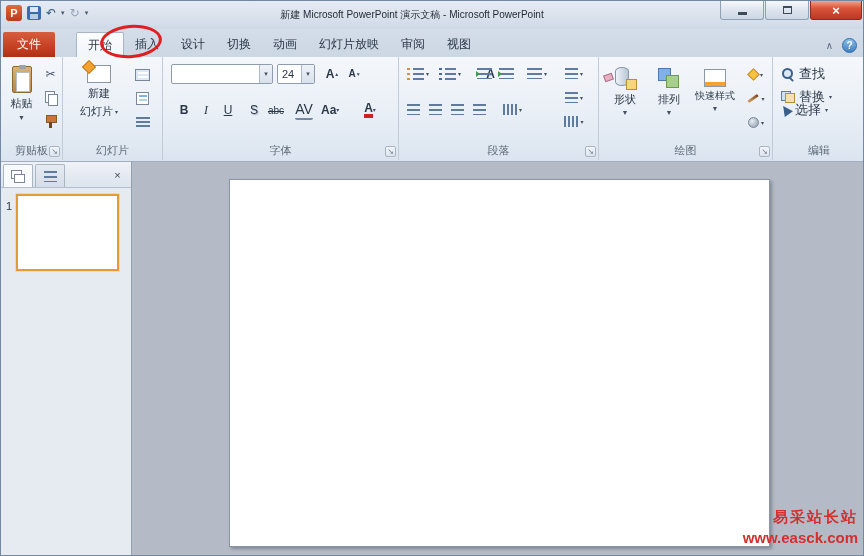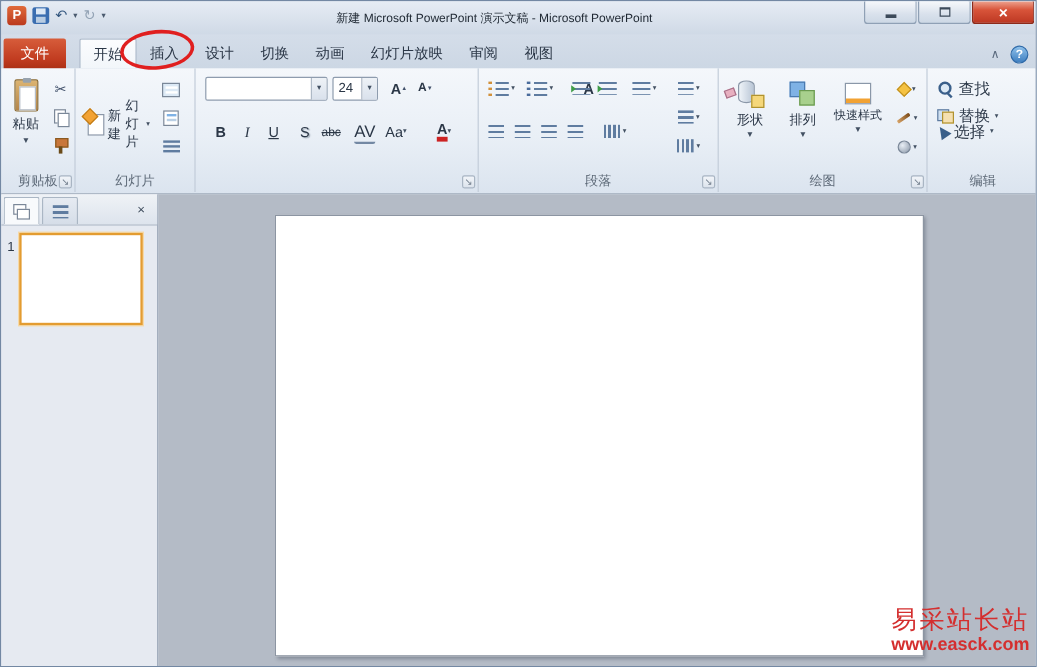--- a/index.html
+++ b/index.html
@@ -18,21 +18,21 @@
   .qat-dd{font-size:7px;color:#4a5a6e;}
   .title{position:absolute;top:7px;left:120px;right:160px;text-align:center;font-size:10px;color:#1e2732;white-space:nowrap;overflow:hidden;}
   .win-controls{position:absolute;top:0;right:1px;display:flex;gap:1px;}
   .win-btn{width:44px;height:19px;border:1px solid #8fa0b5;border-top:none;border-radius:0 0 3px 3px;background:linear-gradient(#f6f8fb,#d9e1ec 60%,#cdd8e5);display:flex;align-items:center;justify-content:center;color:#3c4a5a;}
   .min-glyph{width:9px;height:3px;background:#3c4a5a;margin-top:6px;}
   .max-glyph{width:9px;height:8px;border:1px solid #3c4a5a;border-top-width:2px;}
   .win-btn.close{width:52px;background:linear-gradient(#eea38f,#d8543a 40%,#bd3823);color:#fff;font-size:13px;font-weight:bold;border-color:#8d2a1a;}
 
   
   .tabrow{position:absolute;top:28px;left:0;right:0;height:28px;background:linear-gradient(#d4dde9,#ccd7e4);display:flex;align-items:flex-end;padding-left:2px;}
-  .tab-file{width:52px;height:25px;margin-right:11px;background:linear-gradient(#d75d3b,#c13c20 70%,#ac3015);color:#fff;font-size:12px;display:flex;align-items:center;justify-content:center;border-radius:2px 2px 0 0;}
+  .tab-file{width:52px;height:25px;margin-right:21px;background:linear-gradient(#d75d3b,#c13c20 70%,#ac3015);color:#fff;font-size:12px;display:flex;align-items:center;justify-content:center;border-radius:2px 2px 0 0;}
   .tab{height:25px;padding:0 11px;display:flex;align-items:center;font-size:12px;color:#2b3747;}
   .tab.active{background:linear-gradient(#fbfcfe,#f2f6fa);border:1px solid #a9b6c6;border-bottom:none;border-radius:2px 2px 0 0;}
   .tabrow-right{position:absolute;right:6px;top:9px;display:flex;align-items:center;gap:9px;}
   .collapse-glyph{font-size:10px;color:#5a6a7e;}
   .help-glyph{width:15px;height:15px;border-radius:50%;background:linear-gradient(#8ec0ea,#3f7fc0);color:#fff;font-size:10px;font-weight:bold;display:flex;align-items:center;justify-content:center;border:1px solid #2f6aa8;}
   .annotation-ellipse{position:absolute;left:99px;top:24px;width:62px;height:33px;border:3px solid #e01f1f;border-radius:50%;transform:rotate(-5deg);z-index:40;pointer-events:none;}
 
   
   .ribbon{position:absolute;top:56px;left:0;right:0;height:105px;background:linear-gradient(#f4f7fb,#e9eff6 55%,#dbe4ef);border-bottom:1px solid #a2aebd;}
   .group{position:absolute;top:0;bottom:1px;border-right:1px solid #c2ccd9;}
@@ -57,21 +57,21 @@
   .paste-label{font-size:11px;color:#2b3747;}
   .cut-glyph{font-size:12px;color:#41506a;}
   .ic-copy{position:relative;width:14px;height:14px;}
   .ic-copy::before{content:"";position:absolute;left:1px;top:0;width:8px;height:10px;background:#fff;border:1px solid #7a8798;}
   .ic-copy::after{content:"";position:absolute;left:4px;top:3px;width:8px;height:10px;background:#fff;border:1px solid #7a8798;}
   .ic-painter{position:relative;width:13px;height:14px;}
   .ic-painter::before{content:"";position:absolute;left:2px;top:0;width:9px;height:6px;background:#c8763a;border:1px solid #8a5a20;}
   .ic-painter::after{content:"";position:absolute;left:5px;top:7px;width:3px;height:6px;background:#6a4a18;}
 
   
-  .newslide-btn{position:absolute;left:10px;top:5px;width:52px;height:80px;display:flex;flex-direction:row;align-items:center;gap:3px;padding-top:3px;}
+  .newslide-btn{position:absolute;left:10px;top:5px;width:52px;height:80px;display:flex;flex-direction:column;align-items:center;gap:3px;padding-top:3px;}
   .ic-newslide{position:relative;width:24px;height:18px;background:#fff;border:1px solid #8a97a8;}
   .ic-newslide::before{content:"";position:absolute;left:-4px;top:-4px;width:8px;height:8px;background:#f2a233;transform:rotate(45deg);border:1px solid #c07c18;}
   .ns-line{font-size:11px;color:#2b3747;}
   .ns-line2{display:flex;align-items:center;gap:2px;font-size:11px;color:#2b3747;}
   .ic-layout{position:relative;width:15px;height:12px;background:#dce9f5;border:1px solid #7a8798;}
   .ic-layout::before{content:"";position:absolute;left:2px;top:2px;width:10px;height:2px;background:#fff;box-shadow:0 4px 0 #fff;}
   .ic-reset{position:relative;width:13px;height:13px;background:#fff;border:1px solid #7a8798;}
   .ic-reset::before{content:"";position:absolute;left:2px;top:2px;width:8px;height:2px;background:#7fb2e5;box-shadow:0 4px 0 #b9cfe4;}
   .ic-section{position:relative;width:14px;height:11px;}
   .ic-section::before{content:"";position:absolute;left:0;top:0;width:14px;height:2px;background:#5f7ca0;box-shadow:0 4px 0 #5f7ca0,0 8px 0 #5f7ca0;}
@@ -146,21 +146,21 @@
   .ic-slides-mini::after{content:"";position:absolute;right:0;bottom:0;width:9px;height:7px;background:#fff;border:1px solid #7a8798;}
   .ic-outline-mini{width:13px;height:11px;background:repeating-linear-gradient(to bottom,#5f7ca0 0 2px,transparent 2px 5px);}
   .ptab-close{position:absolute;right:5px;top:5px;width:17px;height:16px;display:flex;align-items:center;justify-content:center;font-size:11px;color:#3c4a5a;border-radius:2px;}
   .thumb-num{position:absolute;left:5px;top:38px;font-size:11px;color:#2b3747;}
   .thumb{position:absolute;left:15px;top:32px;width:103px;height:77px;background:#fff;border:2px solid #e39c31;box-shadow:0 0 0 1px #f6d9a6;}
 
   .canvas{position:absolute;top:161px;left:131px;right:0;bottom:0;background:#b4bbc6;}
   .slide{position:absolute;left:97px;top:17px;width:541px;height:368px;background:#fff;border:1px solid #8c95a2;box-shadow:2px 2px 3px rgba(40,50,65,.35);}
 
   .watermark{position:absolute;right:5px;bottom:8px;text-align:right;z-index:60;}
-  .wm-name{font-size:21px;font-weight:normal;color:#d42f2f;letter-spacing:2px;line-height:24px;}
+  .wm-name{font-size:15px;font-weight:bold;color:#d42f2f;letter-spacing:2px;line-height:24px;}
   .wm-url{font-size:15px;font-weight:bold;color:#d42f2f;line-height:18px;}
 </style>
 </head>
 <body>
 
 <div class="window">
 
   <div class="titlebar">
     <div class="qat">
       <span class="qat-app">P</span>
@@ -256,28 +256,29 @@
       </div>
       <div class="tool-btn grow-a" style="left:160px;top:7px;">A</div>
       <div class="tool-btn shrink-a" style="left:182px;top:7px;">A</div>
       <div class="tool-btn clear-a" style="left:210px;top:7px;">A</div>
       <div class="fmt-btn fmt-b" style="left:12px;">B</div>
       <div class="fmt-btn fmt-i" style="left:34px;">I</div>
       <div class="fmt-btn fmt-u" style="left:56px;">U</div>
       <div class="fmt-btn fmt-s" style="left:82px;">S</div>
       <div class="fmt-btn fmt-strike" style="left:104px;">abc</div>
       <div class="fmt-btn fmt-av" style="left:132px;">AV</div>
-      <div class="fmt-btn" style="left:158px;">
+      <div class="fmt-btn" style="left:158px;font-weight:bold;">
           <span>Aa</span>
           <span class="dd sm">▾</span>
         </div>
       <div class="fmt-btn" style="left:198px;">
           <span class="fmt-color">A</span>
           <span class="dd sm">▾</span>
         </div>
+      <div class="group-label">字体</div>
       <div class="dlg">↘</div>
     </div>
 
     <div class="group g-paragraph">
       <div class="pbtn" style="left:8px;top:7px;">
           <span class="ic-bullets"></span>
           <span class="dd sm">▾</span>
         </div>
       <div class="pbtn" style="left:40px;top:7px;">
           <span class="ic-numbers"></span>

